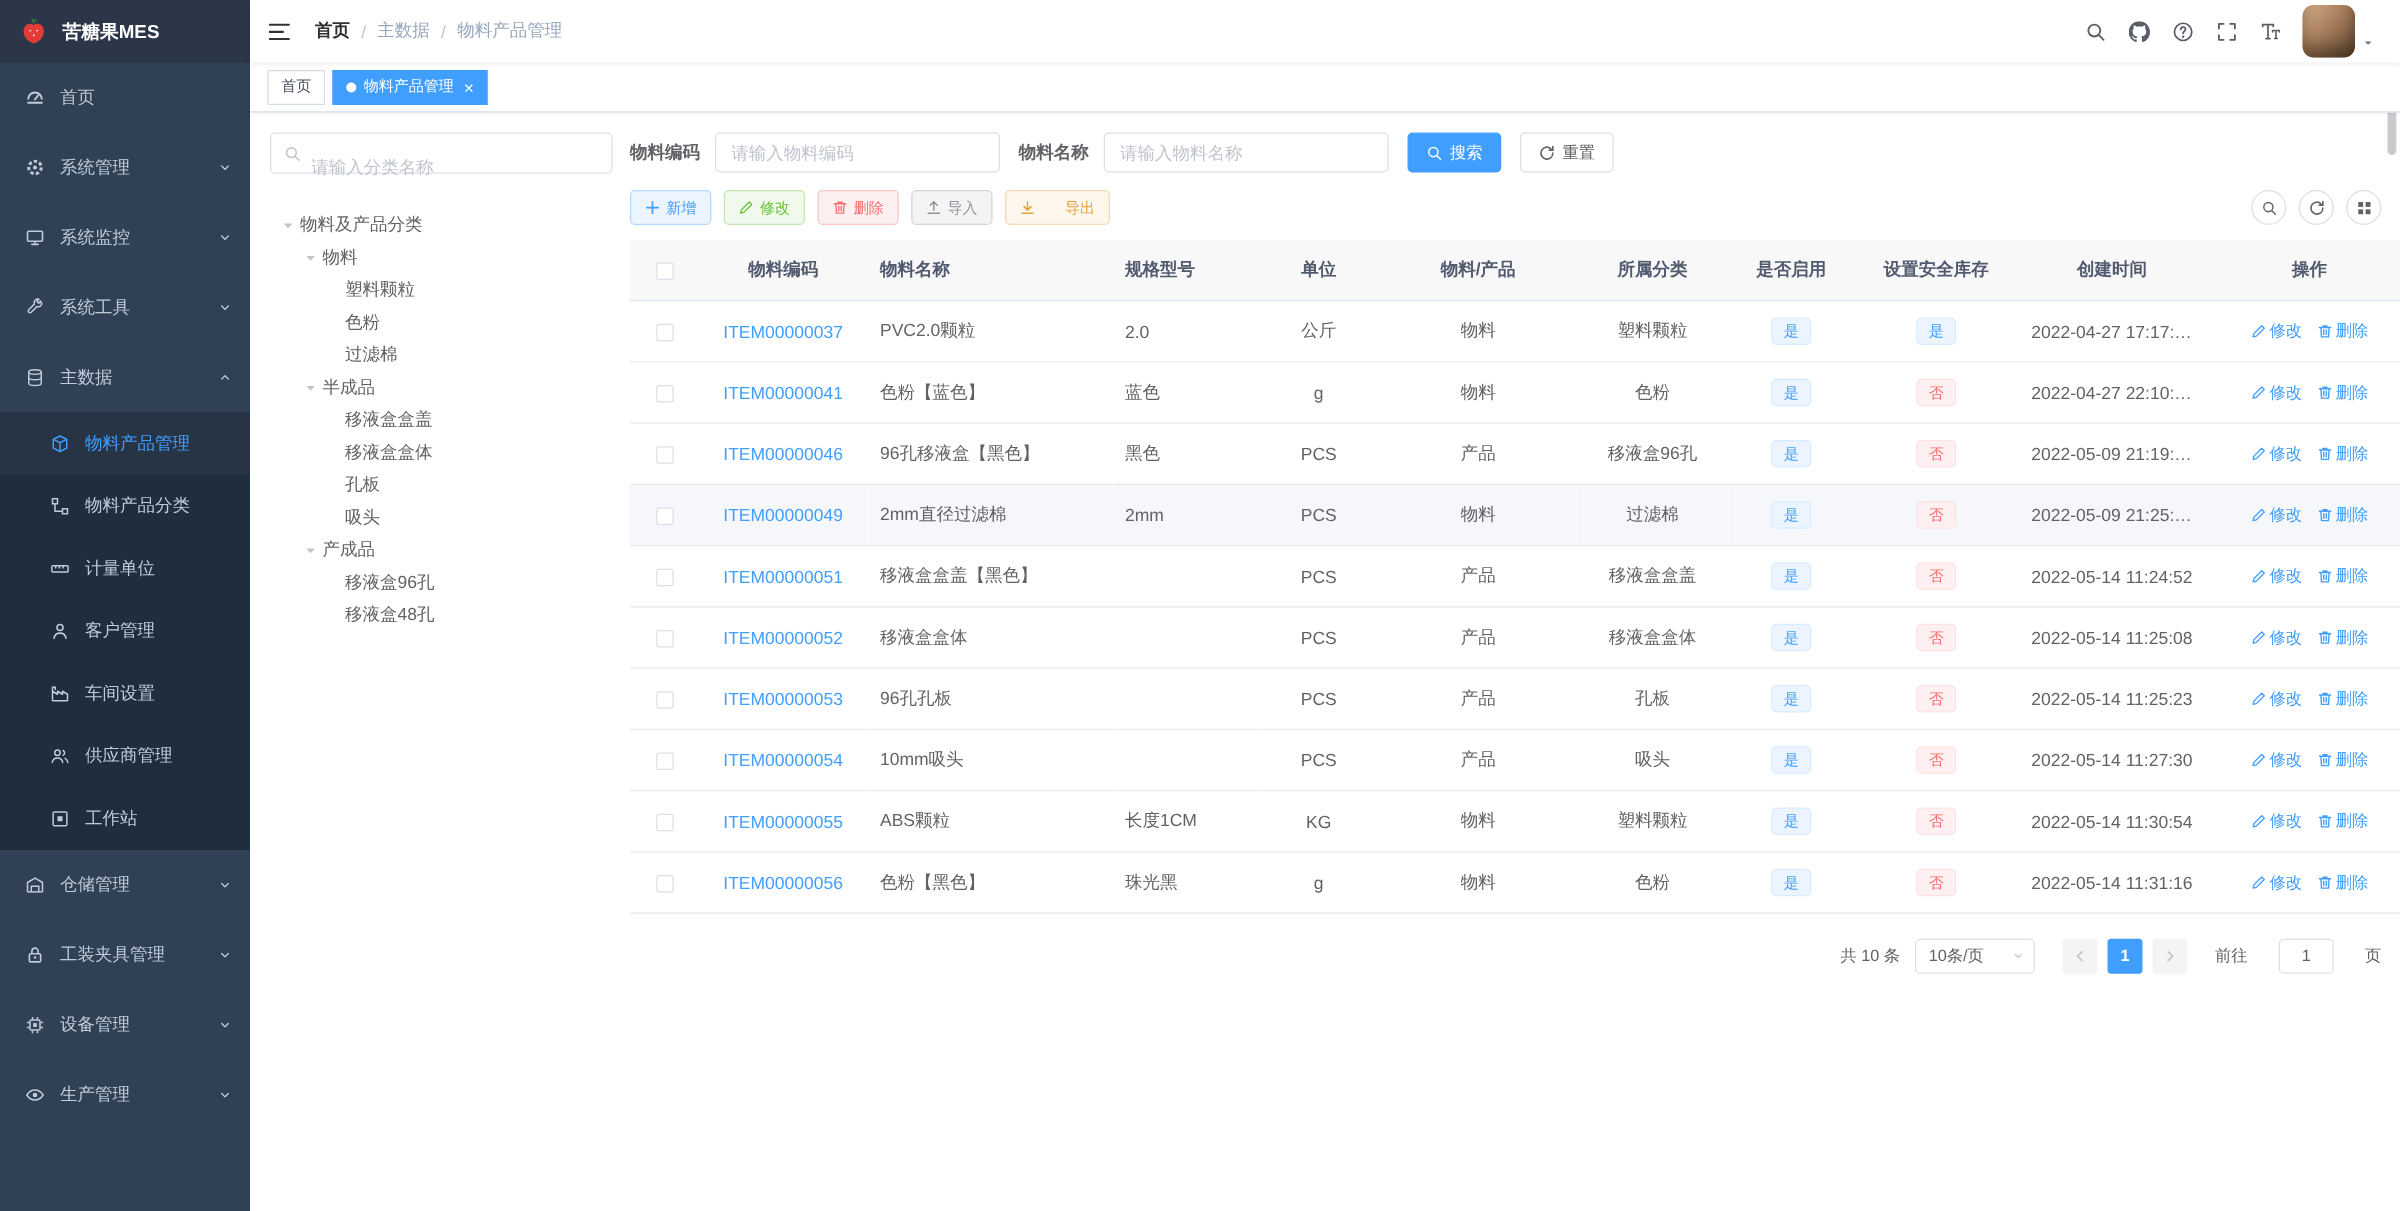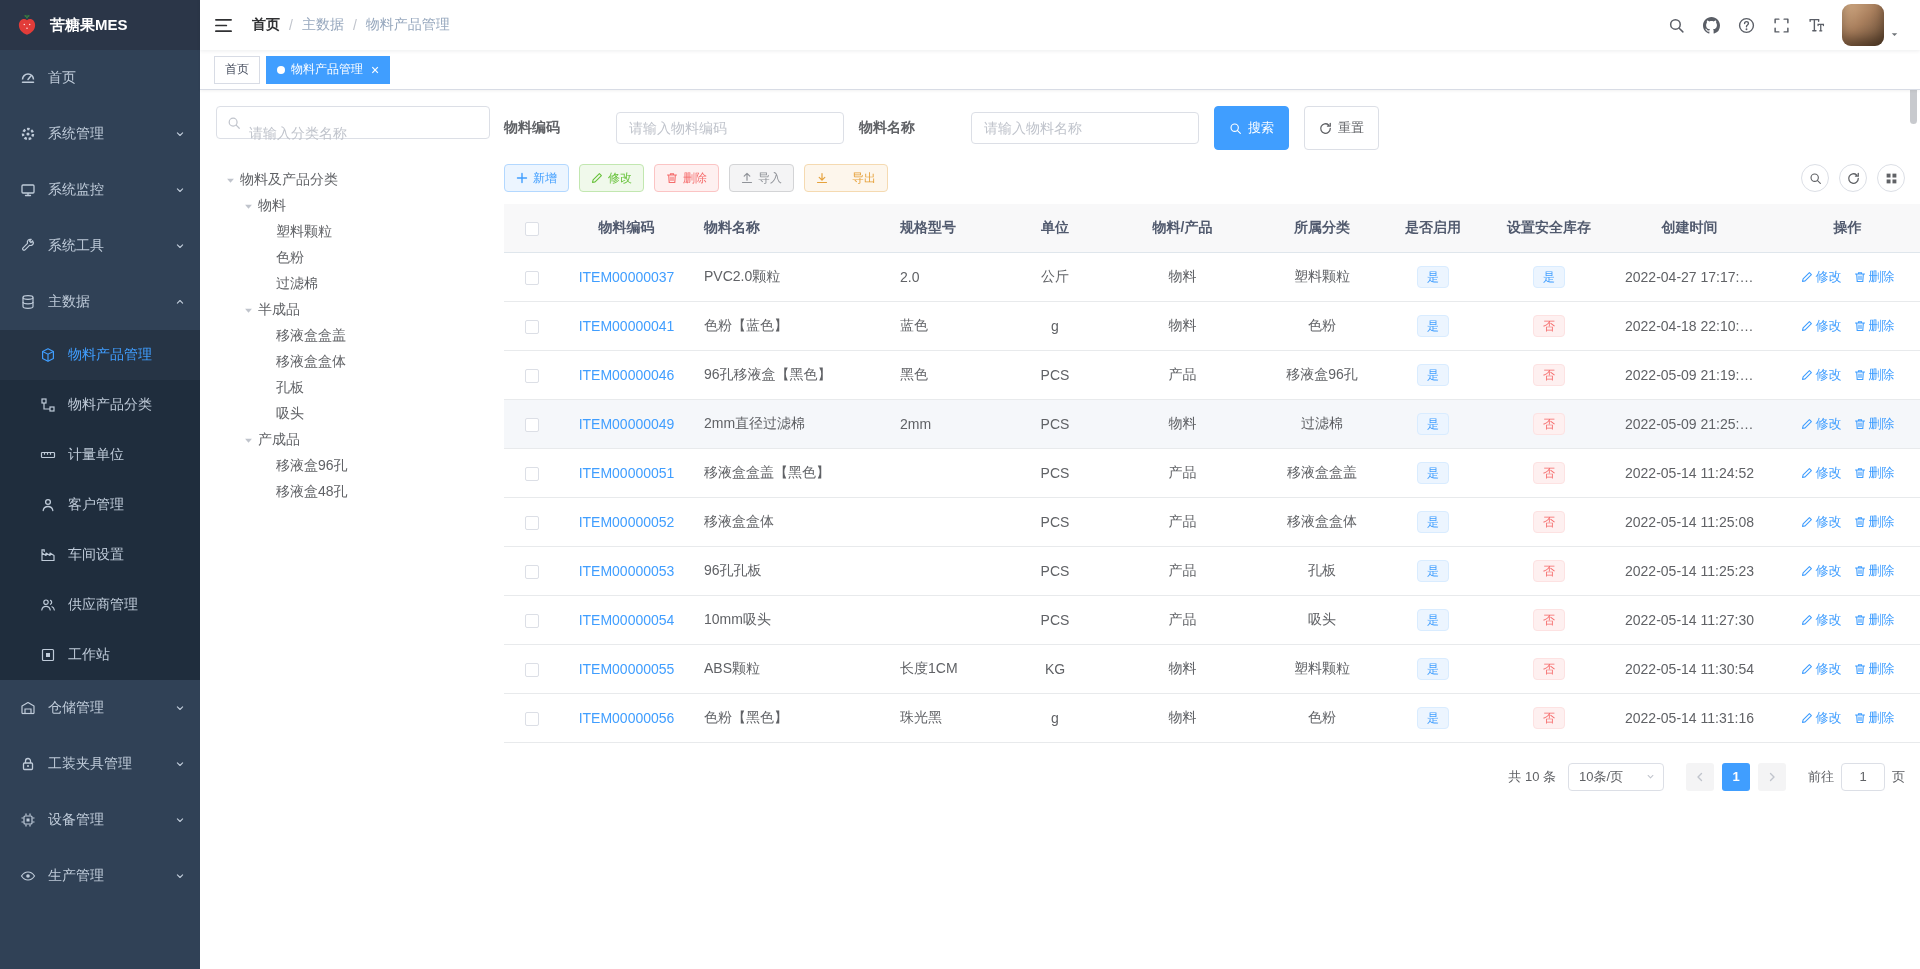--- a/index.html
+++ b/index.html
@@ -67,23 +67,23 @@
   .tree-node { height:26px; display:flex; align-items:center; font-size:14px; color:#606266; cursor:pointer; white-space:nowrap; }
   .tn-caret { width:20px; display:inline-flex; align-items:center; justify-content:center; color:#c0c4cc; flex-shrink:0; }
   .tn-caret svg { width:9px; height:9px; }
 
   
   .table-panel { flex:1; min-width:0; }
 
   .filter { display:flex; align-items:center; gap:15px; }
   .filter-item { display:flex; align-items:center; gap:12px; }
   .filter-label { font-weight:700; color:#606266; font-size:14px; white-space:nowrap; }
-  .filter-input { width:228px; height:32px; border:1px solid #dcdfe6; border-radius:4px; padding:0 12px; font-size:14px; color:#606266; outline:none;margin-left:44px; }
+  .filter-input { width:228px; height:32px; border:1px solid #dcdfe6; border-radius:4px; padding:0 12px; font-size:14px; color:#606266; outline:none; }
   .filter-input::placeholder { color:#c0c4cc; }
-  .btn { height:44px; padding:0 14px; border-radius:4px; font-size:13px; display:inline-flex; align-items:center; gap:6px; cursor:pointer; }
+  .btn { height:32px; padding:0 14px; border-radius:4px; font-size:13px; display:inline-flex; align-items:center; gap:6px; cursor:pointer; }
   .btn .icon { width:13px; height:13px; }
   .btn-search { background:#409eff; color:#fff; border:1px solid #409eff; }
   .btn-reset { background:#fff; color:#606266; border:1px solid #dcdfe6; }
 
   .toolbar { margin-top:14px; display:flex; align-items:center; }
   .toolbar-left { display:flex; align-items:center; }
   .tb-btn { height:28px; padding:0 11px; border-radius:4px; font-size:12px; display:inline-flex; align-items:center; gap:5px; margin-right:10px; cursor:pointer; border:1px solid transparent; }
   .tb-btn .icon { width:12px; height:12px; }
   .tb-primary { color:#409eff; background:#ecf5ff; border-color:#b3d8ff; }
   .tb-success { color:#67c23a; background:#f0f9eb; border-color:#c2e7b0; }
@@ -113,21 +113,21 @@
   
   .pagination { display:flex; align-items:center; justify-content:flex-end; margin-top:20px; font-size:13px; color:#606266; gap:8px; }
   .pg-total { margin-right:4px; white-space:nowrap; }
   .pg-select { width:96px; height:28px; border:1px solid #dcdfe6; border-radius:4px; display:inline-flex; align-items:center; justify-content:space-between; padding:0 7px 0 10px; background:#fff; cursor:pointer; white-space:nowrap; }
   .sel-caret { color:#c0c4cc; display:inline-flex; }
   .sel-caret svg { width:11px; height:11px; }
   .pg-btn { min-width:28px; height:28px; border-radius:3px; background:#f4f4f5; color:#c0c4cc; display:inline-flex; align-items:center; justify-content:center; cursor:pointer; }
   .pg-btn svg { width:12px; height:12px; }
   .pg-prev { margin-left:14px; }
   .pg-page { min-width:28px; height:28px; border-radius:3px; background:#409eff; color:#fff; display:inline-flex; align-items:center; justify-content:center; font-weight:700; cursor:pointer; }
-  .pg-goto { display:flex; align-items:center; gap:7px; margin-left:14px; white-space:nowrap; }
+  .pg-goto { display:flex; align-items:center; gap:25px; margin-left:14px; white-space:nowrap; }
   .pg-input { width:44px; height:28px; border:1px solid #dcdfe6; border-radius:4px; text-align:center; font-size:13px; color:#606266; outline:none; }
 
   .scroll-thumb { position:fixed; right:3px; top:72px; width:7px; height:52px; background:#c8cace; border-radius:4px; }
 </style>
 </head>
 <body>
 
 <div class="app">
 
   <aside class="sidebar">
@@ -659,21 +659,21 @@
               <tr class="">
                 <td class="cell-center"><span class="checkbox"></span></td>
                 <td class="cell-center"><span class="code-link">ITEM00000041</span></td>
                 <td class="cell-left">色粉【蓝色】</td>
                 <td class="cell-left">蓝色</td>
                 <td class="cell-center">g</td>
                 <td class="cell-center">物料</td>
                 <td class="cell-center">色粉</td>
                 <td class="cell-center"><span class="el-tag tag-yes">是</span></td>
                 <td class="cell-center"><span class="el-tag tag-no">否</span></td>
-                <td class="cell-center">2022-04-18 22:10:22</td>
+                <td class="cell-center">2022-04-27 22:10:22</td>
                 <td class="cell-center"><a class="row-action">
                     <span class="icon">
                       <svg viewBox="0 0 12 12">
                         <path d="M1.5 10.5l.6-2.6 6.3-6.3 2 2-6.3 6.3-2.6.6z" fill="none" stroke="currentColor" stroke-width="1.1" stroke-linejoin="round"></path>
                       </svg>
                     </span>
                     <span>修改</span>
                   </a><a class="row-action">
                     <span class="icon">
                       <svg viewBox="0 0 12 12">

